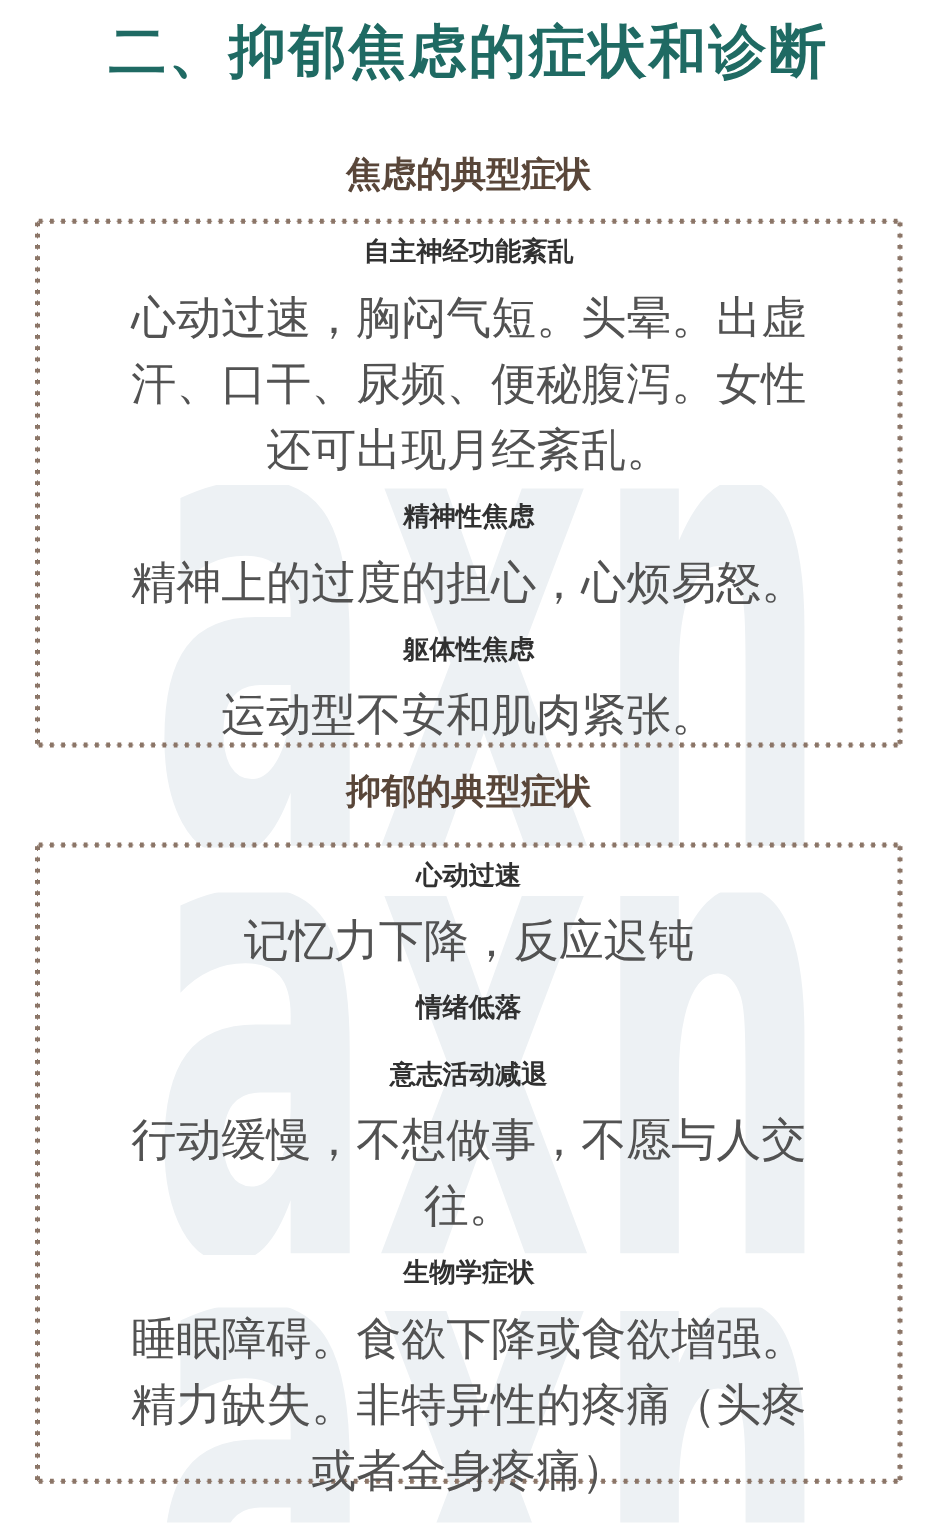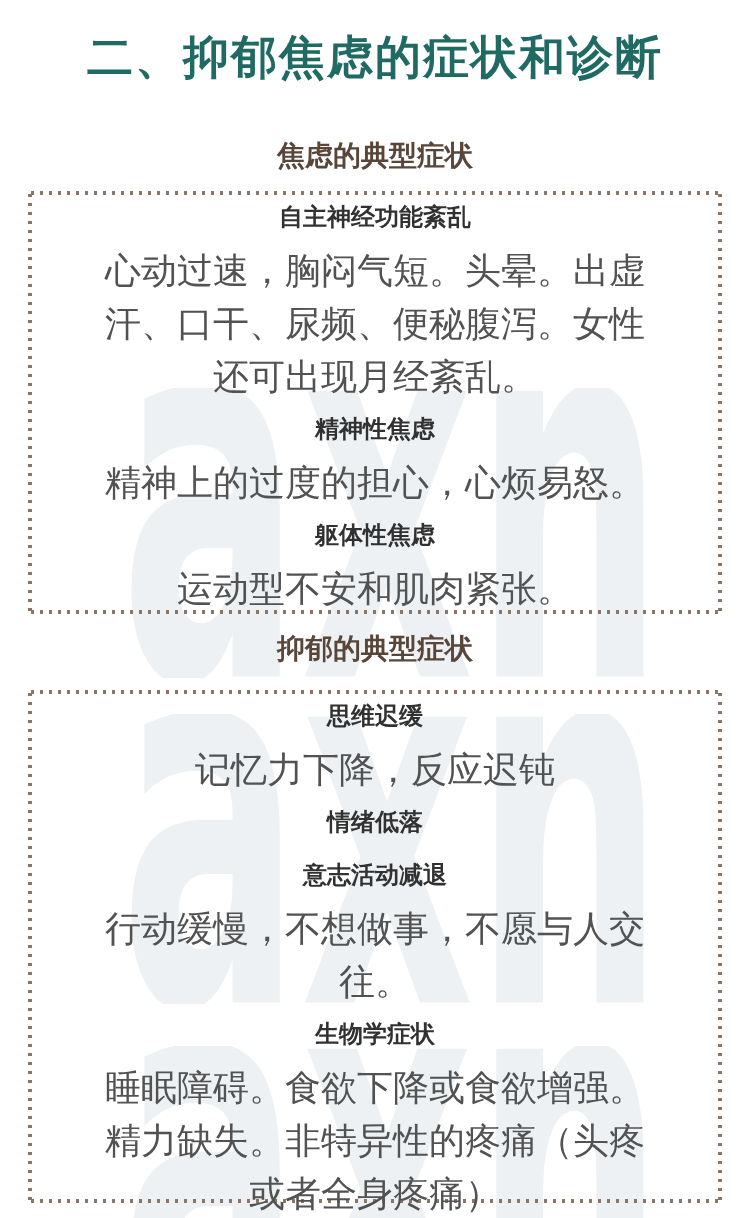--- a/index.html
+++ b/index.html
@@ -26,21 +26,21 @@
   }
   .wm-1 { top: 388px; }
   .wm-2 { top: 714px; }
   .wm-3 { top: 1046px; }
   .content {
     position: relative;
     z-index: 1;
   }
   .page-title {
     margin: 0;
-    padding-top: 32px;
+    padding-top: 16px;
     font-size: 46px;
     line-height: 50px;
     font-weight: bold;
     letter-spacing: 2px;
     color: #1f6a63;
   }
   .section-heading {
     margin: 0;
     font-size: 28px;
     line-height: 30px;
@@ -68,21 +68,21 @@
   .box-anxiety {
     margin-top: 20px;
     height: 423px;
   }
   .box-depression {
     margin-top: 26px;
     height: 513px;
   }
   .symptom-title {
     margin: 0;
-    font-size: 24px;
+    font-size: 21px;
     line-height: 53px;
     font-weight: bold;
     color: #313131;
   }
   .symptom-desc {
     margin: 0 auto;
     max-width: 566px;
     font-size: 36px;
     line-height: 53px;
     font-weight: 300;
@@ -115,21 +115,21 @@
       <p class="symptom-desc">心动过速，胸闷气短。头晕。出虚汗、口干、尿频、便秘腹泻。女性还可出现月经紊乱。</p>
       <p class="symptom-title">精神性焦虑</p>
       <p class="symptom-desc">精神上的过度的担心，心烦易怒。</p>
       <p class="symptom-title">躯体性焦虑</p>
       <p class="symptom-desc">运动型不安和肌肉紧张。</p>
     </div>
 
     <h2 class="section-heading heading-depression">抑郁的典型症状</h2>
 
     <div class="dotted-box box-depression">
-      <p class="symptom-title">思维迟缓</p>
+      <p class="symptom-title">心动过速</p>
       <p class="symptom-desc">记忆力下降，反应迟钝</p>
       <p class="symptom-title">情绪低落</p>
       <p class="symptom-title">意志活动减退</p>
       <p class="symptom-desc">行动缓慢，不想做事，不愿与人交往。</p>
       <p class="symptom-title">生物学症状</p>
       <p class="symptom-desc">睡眠障碍。食欲下降或食欲增强。精力缺失。非特异性的疼痛（头疼或者全身疼痛）</p>
     </div>
 
   </div>
 </div>

